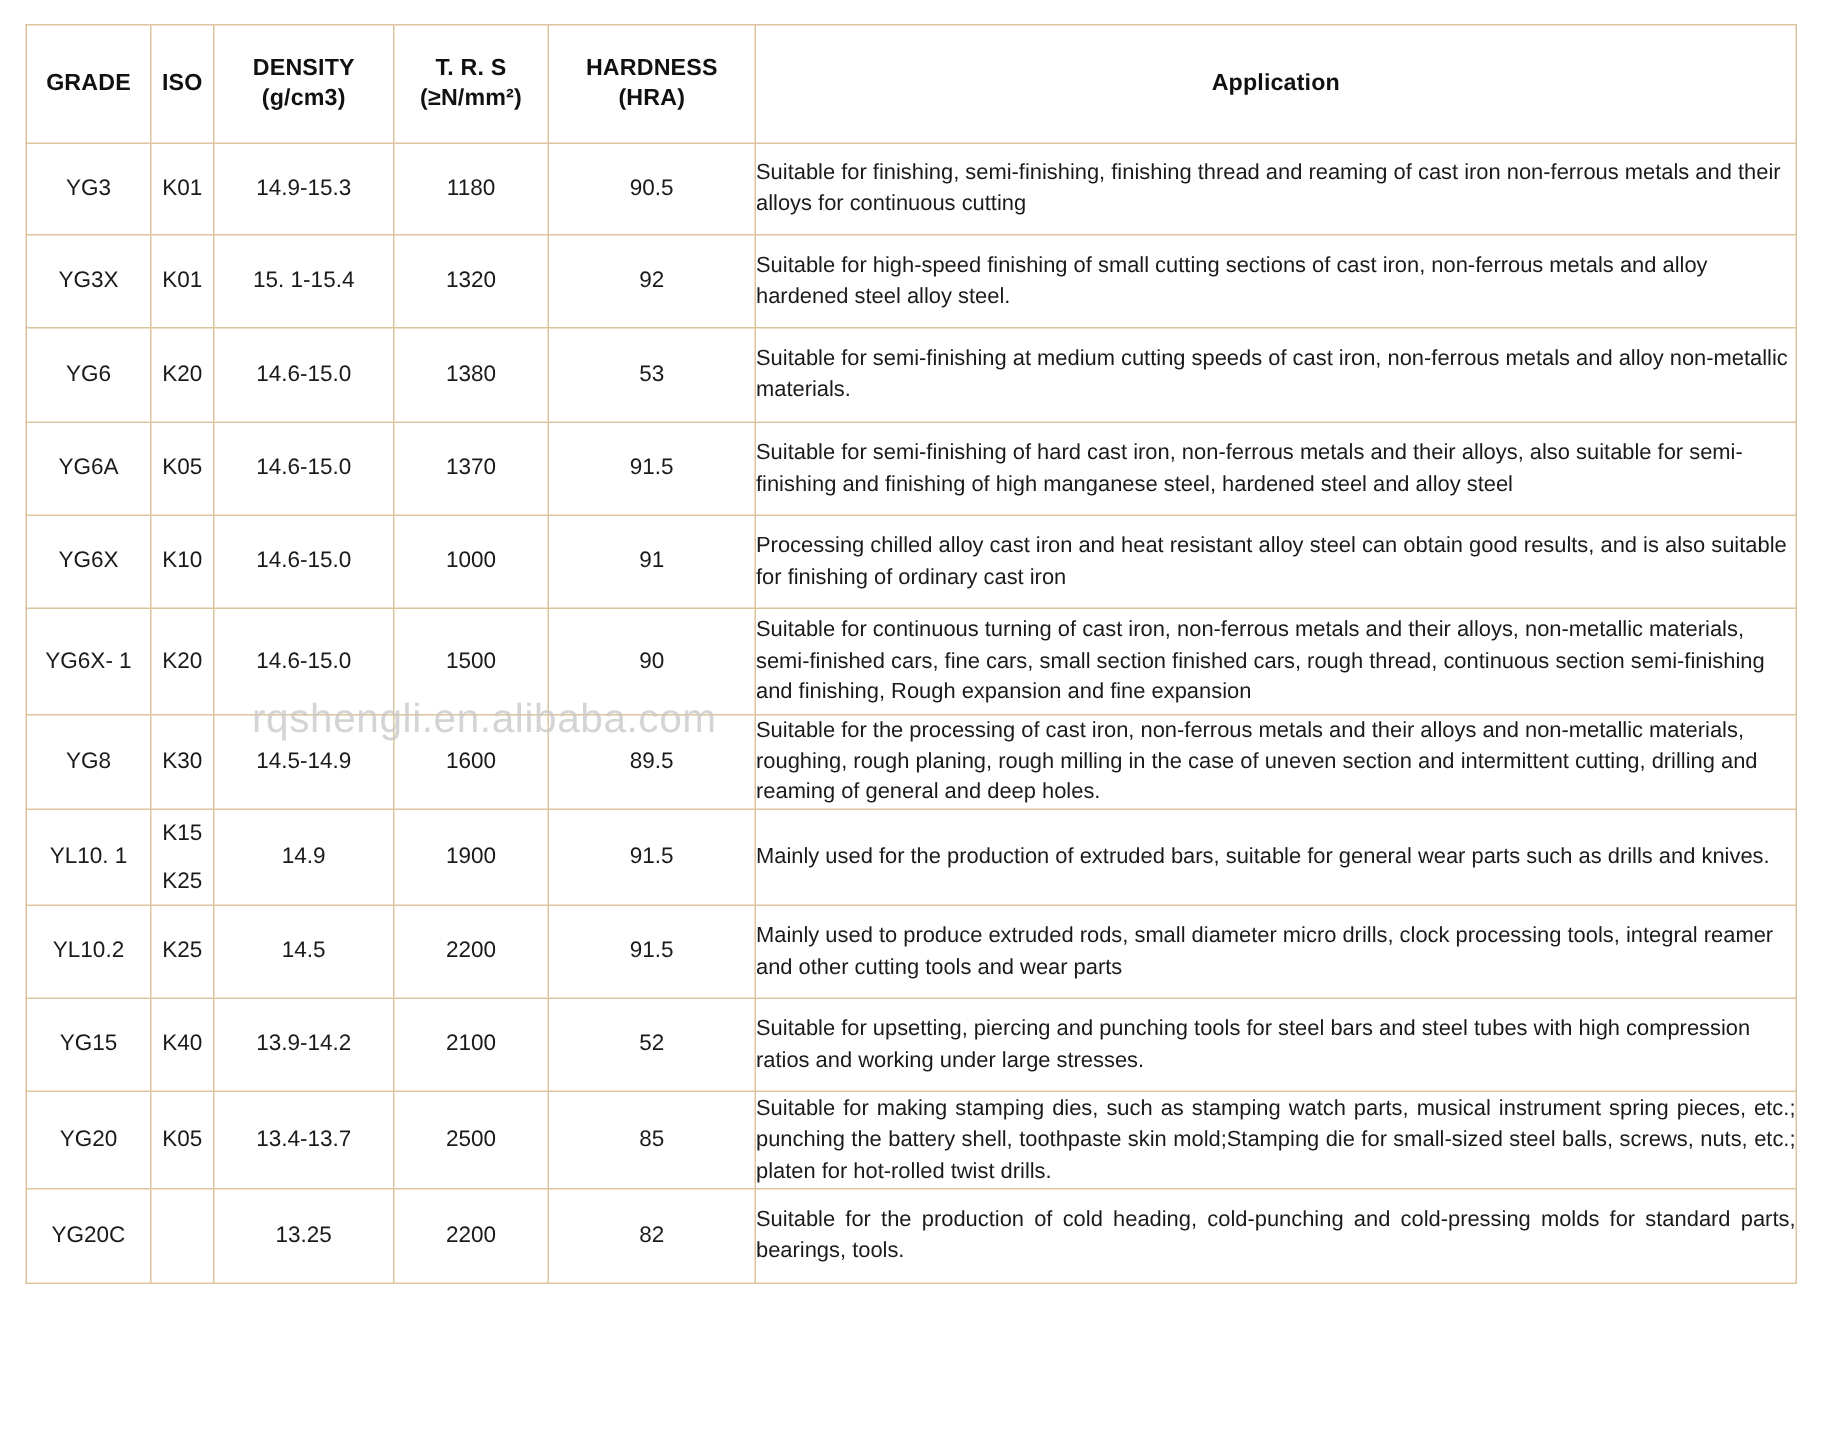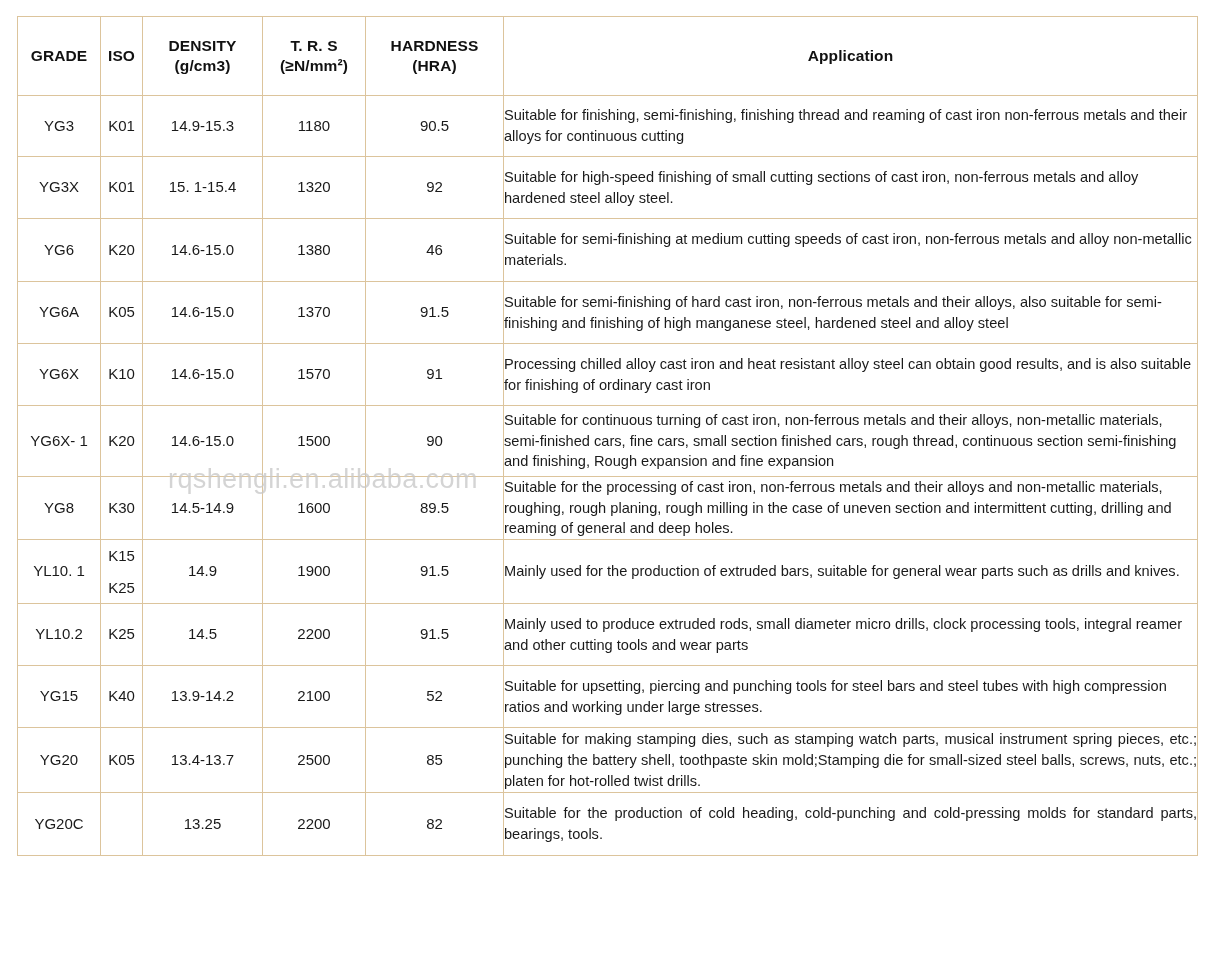--- a/index.html
+++ b/index.html
@@ -172,40 +172,40 @@
           <td class="cell-hard"><span>92</span></td>
           <td class="cell-app">
             <span class="app-text">Suitable for high-speed finishing of small cutting sections of cast iron, non-ferrous metals and alloy hardened steel alloy steel.</span>
           </td>
         </tr>
         <tr class="r-h62">
           <td class="cell-grade"><span>YG6</span></td>
           <td class="cell-iso"><span>K20</span></td>
           <td class="cell-dens"><span>14.6-15.0</span></td>
           <td class="cell-trs"><span>1380</span></td>
-          <td class="cell-hard"><span>46</span></td>
+          <td class="cell-hard"><span>53</span></td>
           <td class="cell-app">
             <span class="app-text">Suitable for semi-finishing at medium cutting speeds of cast iron, non-ferrous metals and alloy non-metallic materials.</span>
           </td>
         </tr>
         <tr class="r-h61">
           <td class="cell-grade"><span>YG6A</span></td>
           <td class="cell-iso"><span>K05</span></td>
           <td class="cell-dens"><span>14.6-15.0</span></td>
           <td class="cell-trs"><span>1370</span></td>
           <td class="cell-hard"><span>91.5</span></td>
           <td class="cell-app">
             <span class="app-text">Suitable for semi-finishing of hard cast iron, non-ferrous metals and their alloys, also suitable for semi-finishing and finishing of high manganese steel, hardened steel and alloy steel</span>
           </td>
         </tr>
         <tr class="r-h61">
           <td class="cell-grade"><span>YG6X</span></td>
           <td class="cell-iso"><span>K10</span></td>
           <td class="cell-dens"><span>14.6-15.0</span></td>
-          <td class="cell-trs"><span>1570</span></td>
+          <td class="cell-trs"><span>1000</span></td>
           <td class="cell-hard"><span>91</span></td>
           <td class="cell-app">
             <span class="app-text">Processing chilled alloy cast iron and heat resistant alloy steel can obtain good results, and is also suitable for finishing of ordinary cast iron</span>
           </td>
         </tr>
         <tr class="r-h70">
           <td class="cell-grade"><span>YG6X- 1</span></td>
           <td class="cell-iso"><span>K20</span></td>
           <td class="cell-dens"><span>14.6-15.0</span></td>
           <td class="cell-trs"><span>1500</span></td>

